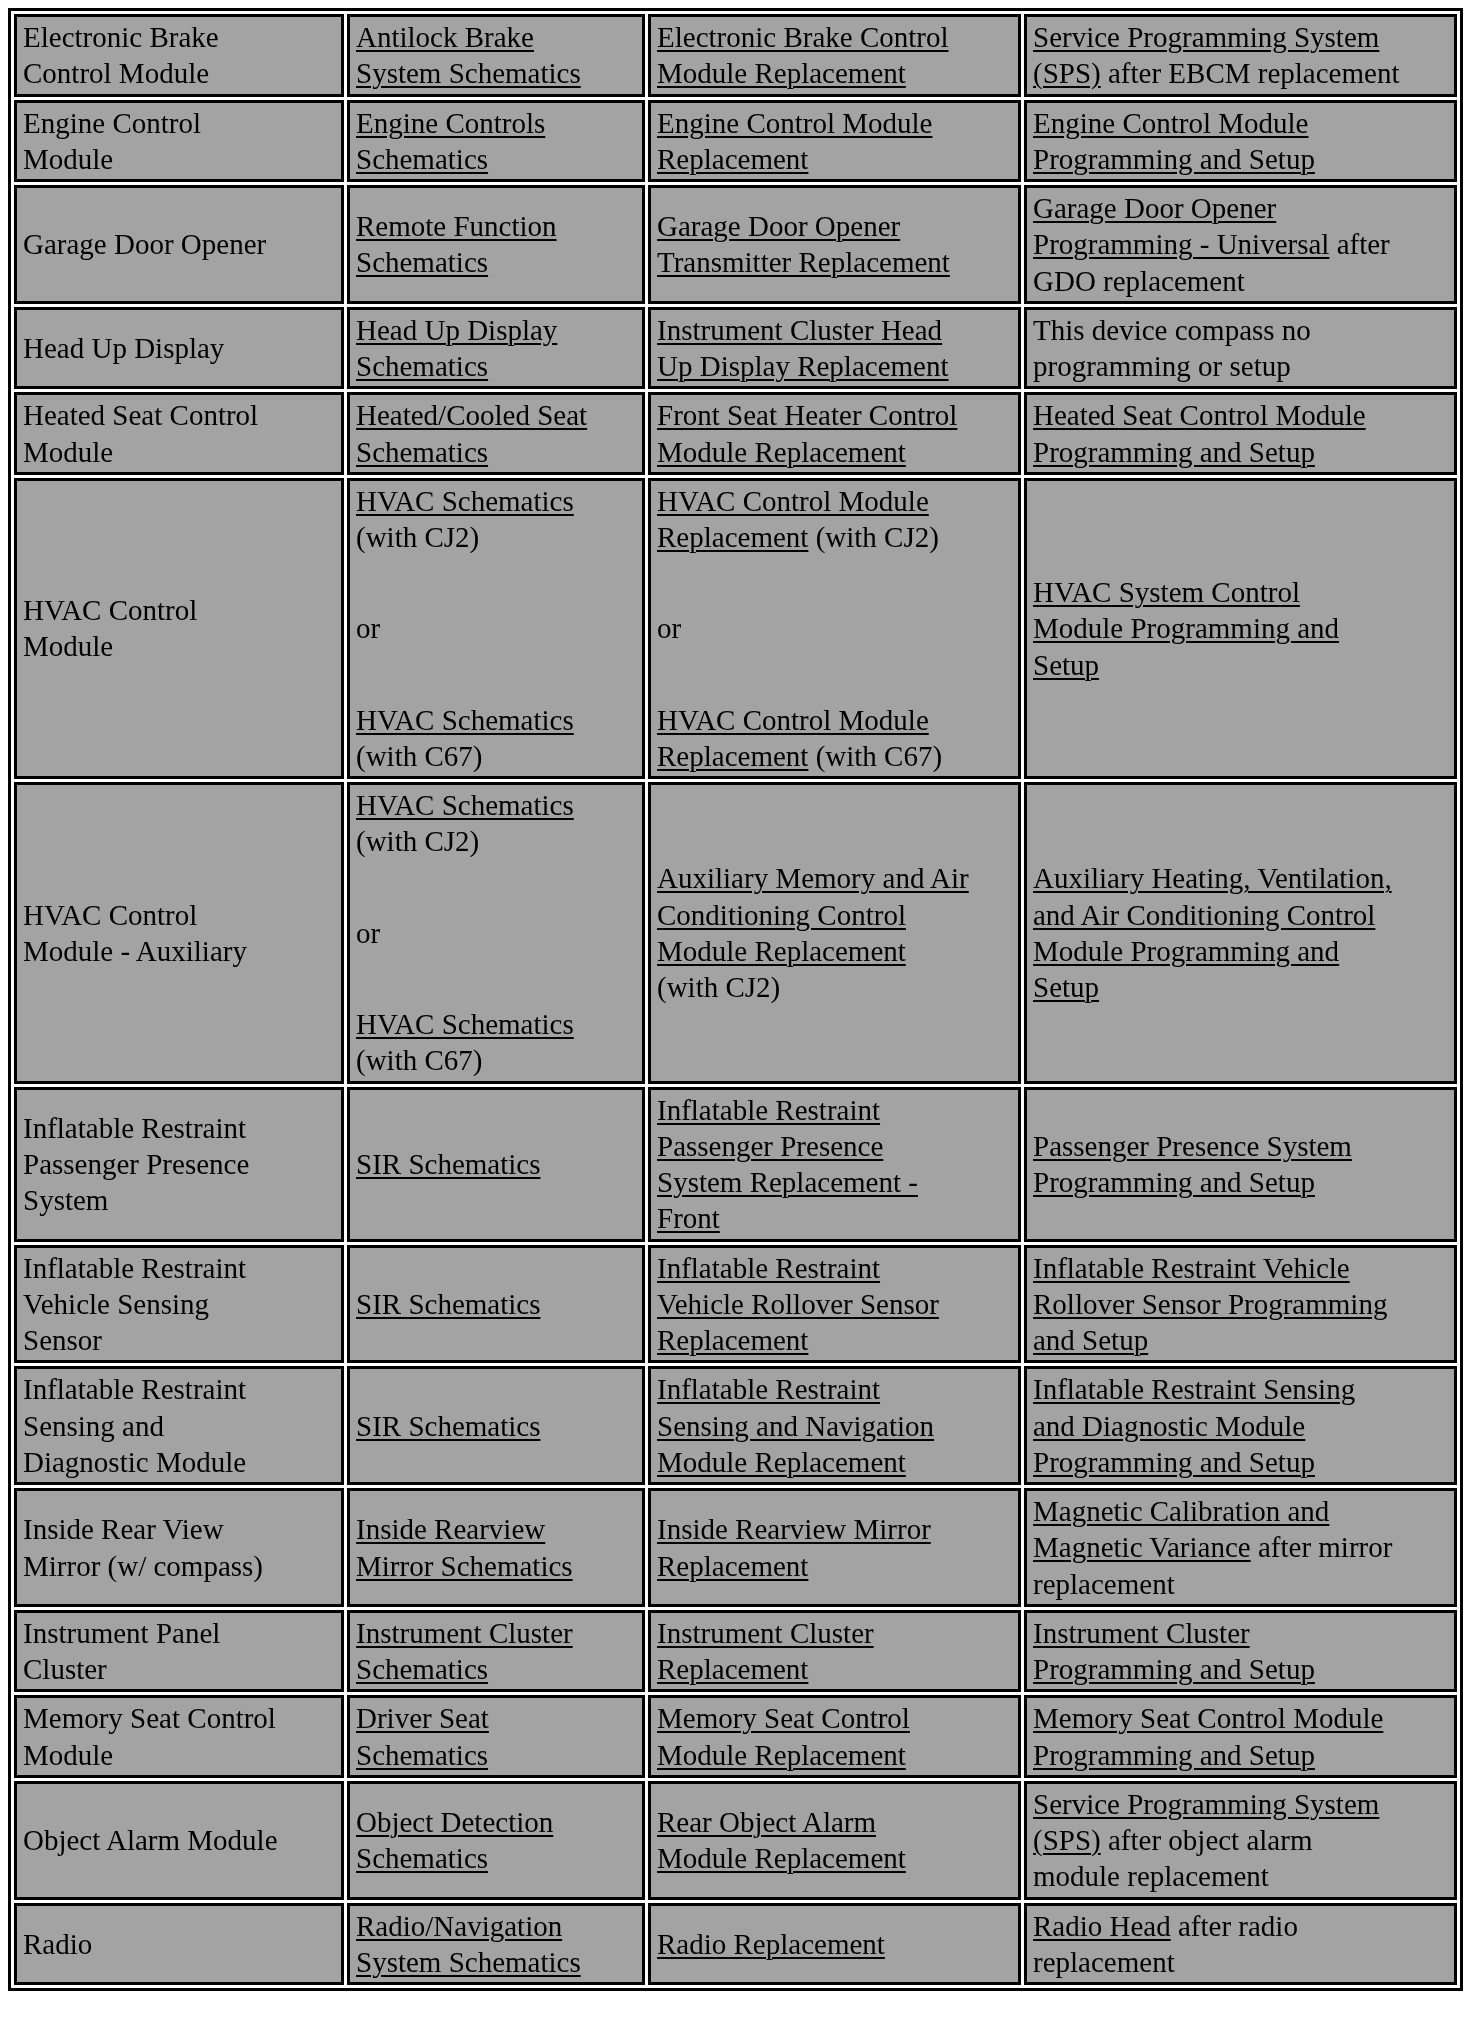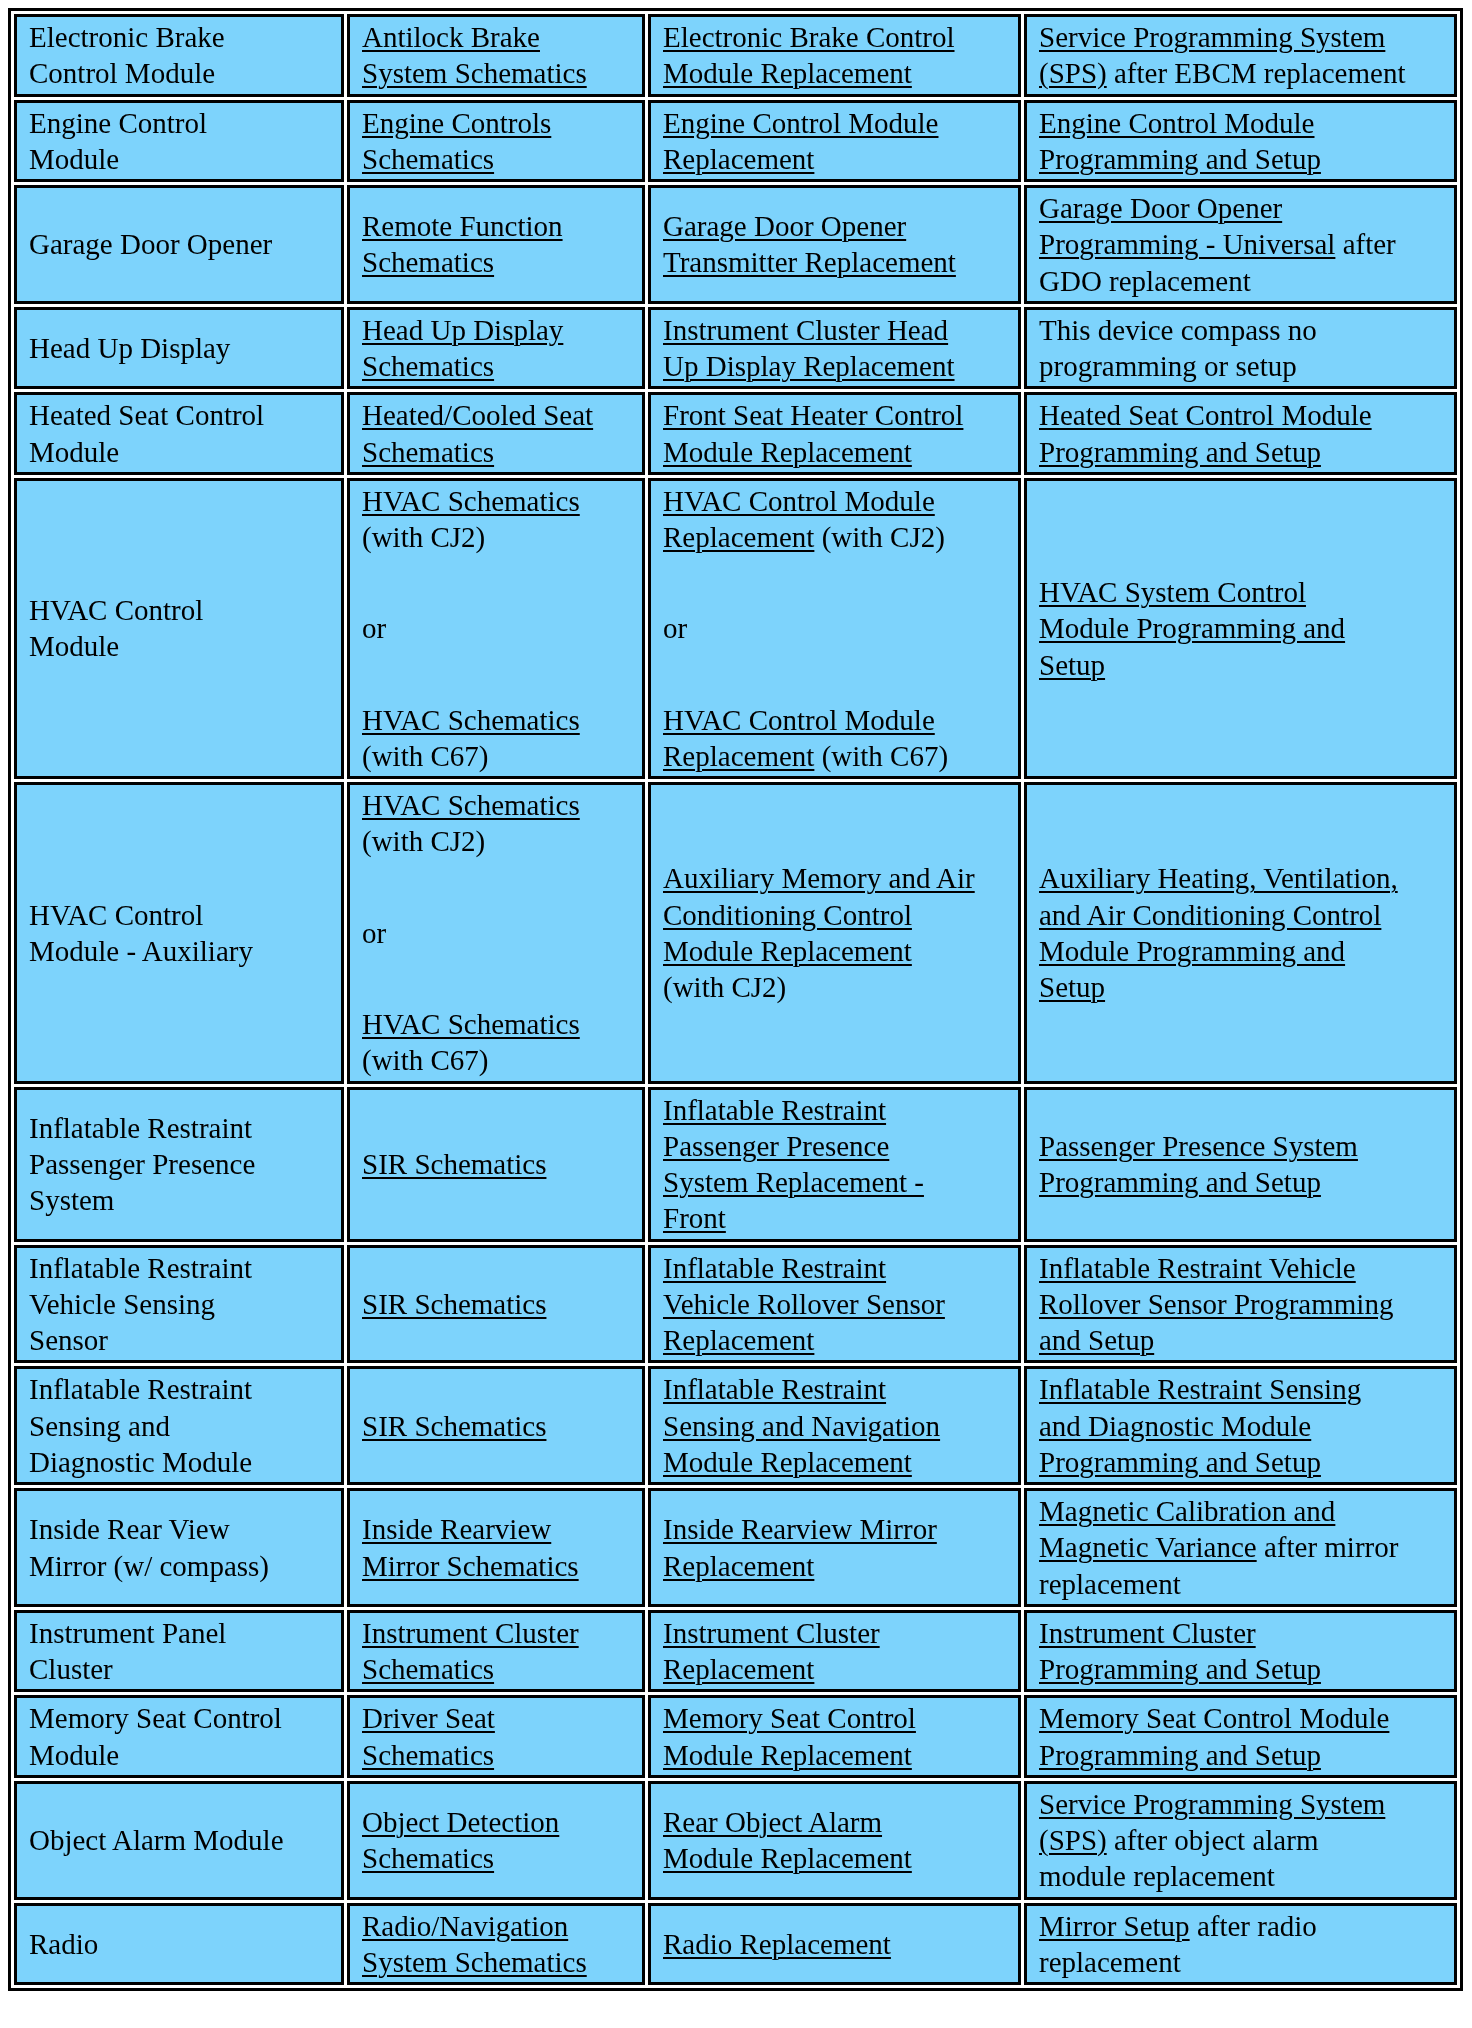--- a/index.html
+++ b/index.html
@@ -21,23 +21,23 @@
     border: 3px solid #000000;
     width: 1446px;
     table-layout: fixed;
   }
   col.c1 { width: 330px; }
   col.c2 { width: 298px; }
   col.c3 { width: 373px; }
   col.c4 { width: 433px; }
   td {
     border: 3px solid #000000;
-    padding: 2px 12px;
+    padding: 2px 6px;
     vertical-align: middle;
-    background: #7dd3fc;
+    background: #a3a3a3;
   }
   .line {
     white-space: nowrap;
     line-height: 1.25;
   }
   .line.blank {
     height: 1.9em;
   }
   a.doclink {
     color: #000000;
@@ -342,19 +342,19 @@
             <div class="line"><span>Radio</span></div>
           </td>
           <td>
             <div class="line"><a class="doclink" href="#">Radio/Navigation</a></div>
             <div class="line"><a class="doclink" href="#">System Schematics</a></div>
           </td>
           <td>
             <div class="line"><a class="doclink" href="#">Radio Replacement</a></div>
           </td>
           <td>
-            <div class="line"><a class="doclink" href="#">Mirror Setup</a><span> after radio</span></div>
+            <div class="line"><a class="doclink" href="#">Radio Head</a><span> after radio</span></div>
             <div class="line"><span>replacement</span></div>
           </td>
         </tr>
       </tbody>
   </table>
 </div>
 
 </body></html>

